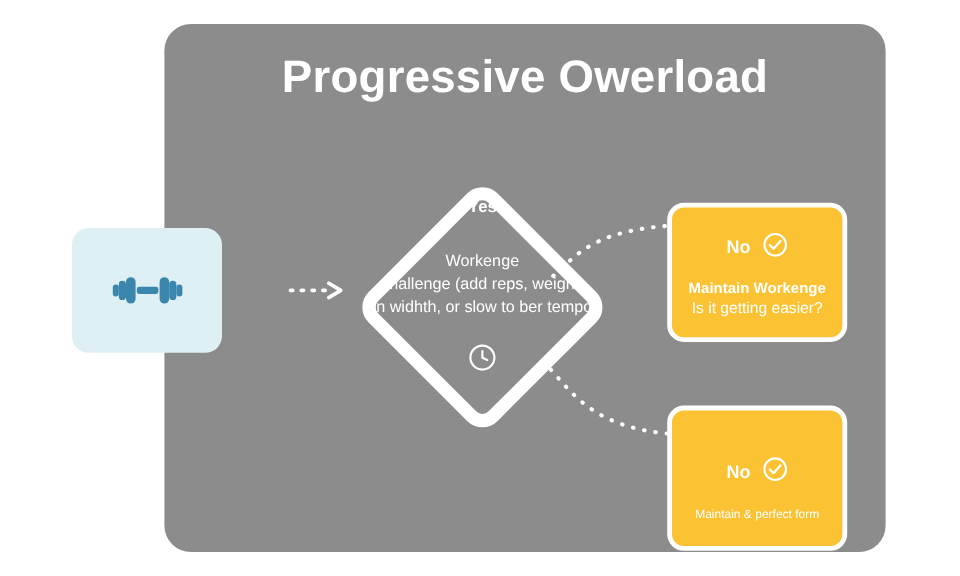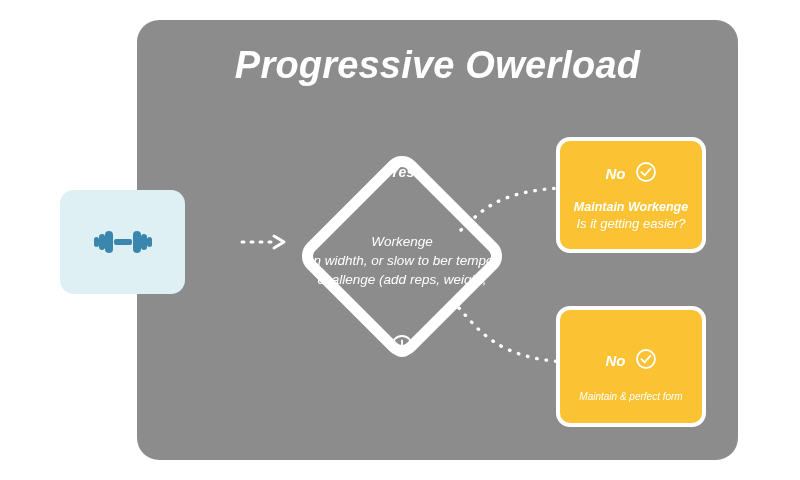--- a/index.html
+++ b/index.html
@@ -3,21 +3,21 @@
 <meta charset="utf-8">
 <style>
   html,body{margin:0;padding:0;}
   body{
     width:800px;height:480px;
     background:#ffffff;
     font-family:"Liberation Sans", sans-serif;
     overflow:hidden;
     position:relative;
   }
-  #canvas{position:relative;width:800px;height:424px;font-style:italic;}
+  #canvas{position:relative;width:800px;height:424px;}
 
   
   .gray-panel{
     position:absolute;
     left:137px; top:20px;
     width:601px; height:440px;
     background:#8c8c8c;
     border-radius:22px;
   }
 
@@ -71,21 +71,20 @@
     border-radius:18px;
     transform:rotate(45deg);
     box-sizing:border-box;
   }
   .diamond-content{
     position:absolute;
     left:0;top:0;width:218px;height:228px;
     display:flex;flex-direction:column;
     align-items:center;
     color:#ffffff;
-    gap:24px;
   }
   .d-yes{
     margin-top:22px;
     font-size:14px;
     font-weight:bold;
   }
   .d-body{
     margin-top:28px;
     text-align:center;
     font-size:13.5px;
@@ -105,20 +104,21 @@
   .card{
     position:absolute;
     background:#fbc333;
     border:4px solid #ffffff;
     border-radius:14px;
     box-sizing:border-box;
     color:#ffffff;
     display:flex;
     flex-direction:column;
     align-items:center;
+    margin-top:32px;
   }
   .card-top{left:556px; top:137px; width:150px; height:116px;}
   .card-bottom{left:556px; top:306px; width:150px; height:121px;}
 
   .card-head{
     display:flex;align-items:center;gap:9px;
     font-size:15px;font-weight:bold;
   }
   .card-top .card-head{margin-top:20px;}
   .card-bottom .card-head{margin-top:38px;}
@@ -163,22 +163,22 @@
       <path d="M34 4 L44 10 L34 16" fill="none" stroke="#ffffff" stroke-width="3" stroke-linecap="round" stroke-linejoin="round"></path>
     </svg>
   </div>
 
   <div class="diamond-wrap">
     <div class="diamond-shape"></div>
     <div class="diamond-content">
       <div class="d-yes">Yes</div>
       <div class="d-body">
         <div>Workenge</div>
+        <div>challenge (add reps, weight,</div>
         <div>on widhth, or slow to ber tempo)</div>
-        <div>challenge (add reps, weight,</div>
       </div>
       <div class="d-clock">
         <svg width="26" height="26" viewBox="0 0 26 26" xmlns="http://www.w3.org/2000/svg">
           <circle cx="13" cy="13" r="10" fill="none" stroke="#ffffff" stroke-width="1.8"></circle>
           <line x1="13" y1="13" x2="13" y2="7.5" stroke="#ffffff" stroke-width="1.8" stroke-linecap="round"></line>
           <line x1="13" y1="13" x2="17" y2="15" stroke="#ffffff" stroke-width="1.8" stroke-linecap="round"></line>
         </svg>
       </div>
     </div>
   </div>

